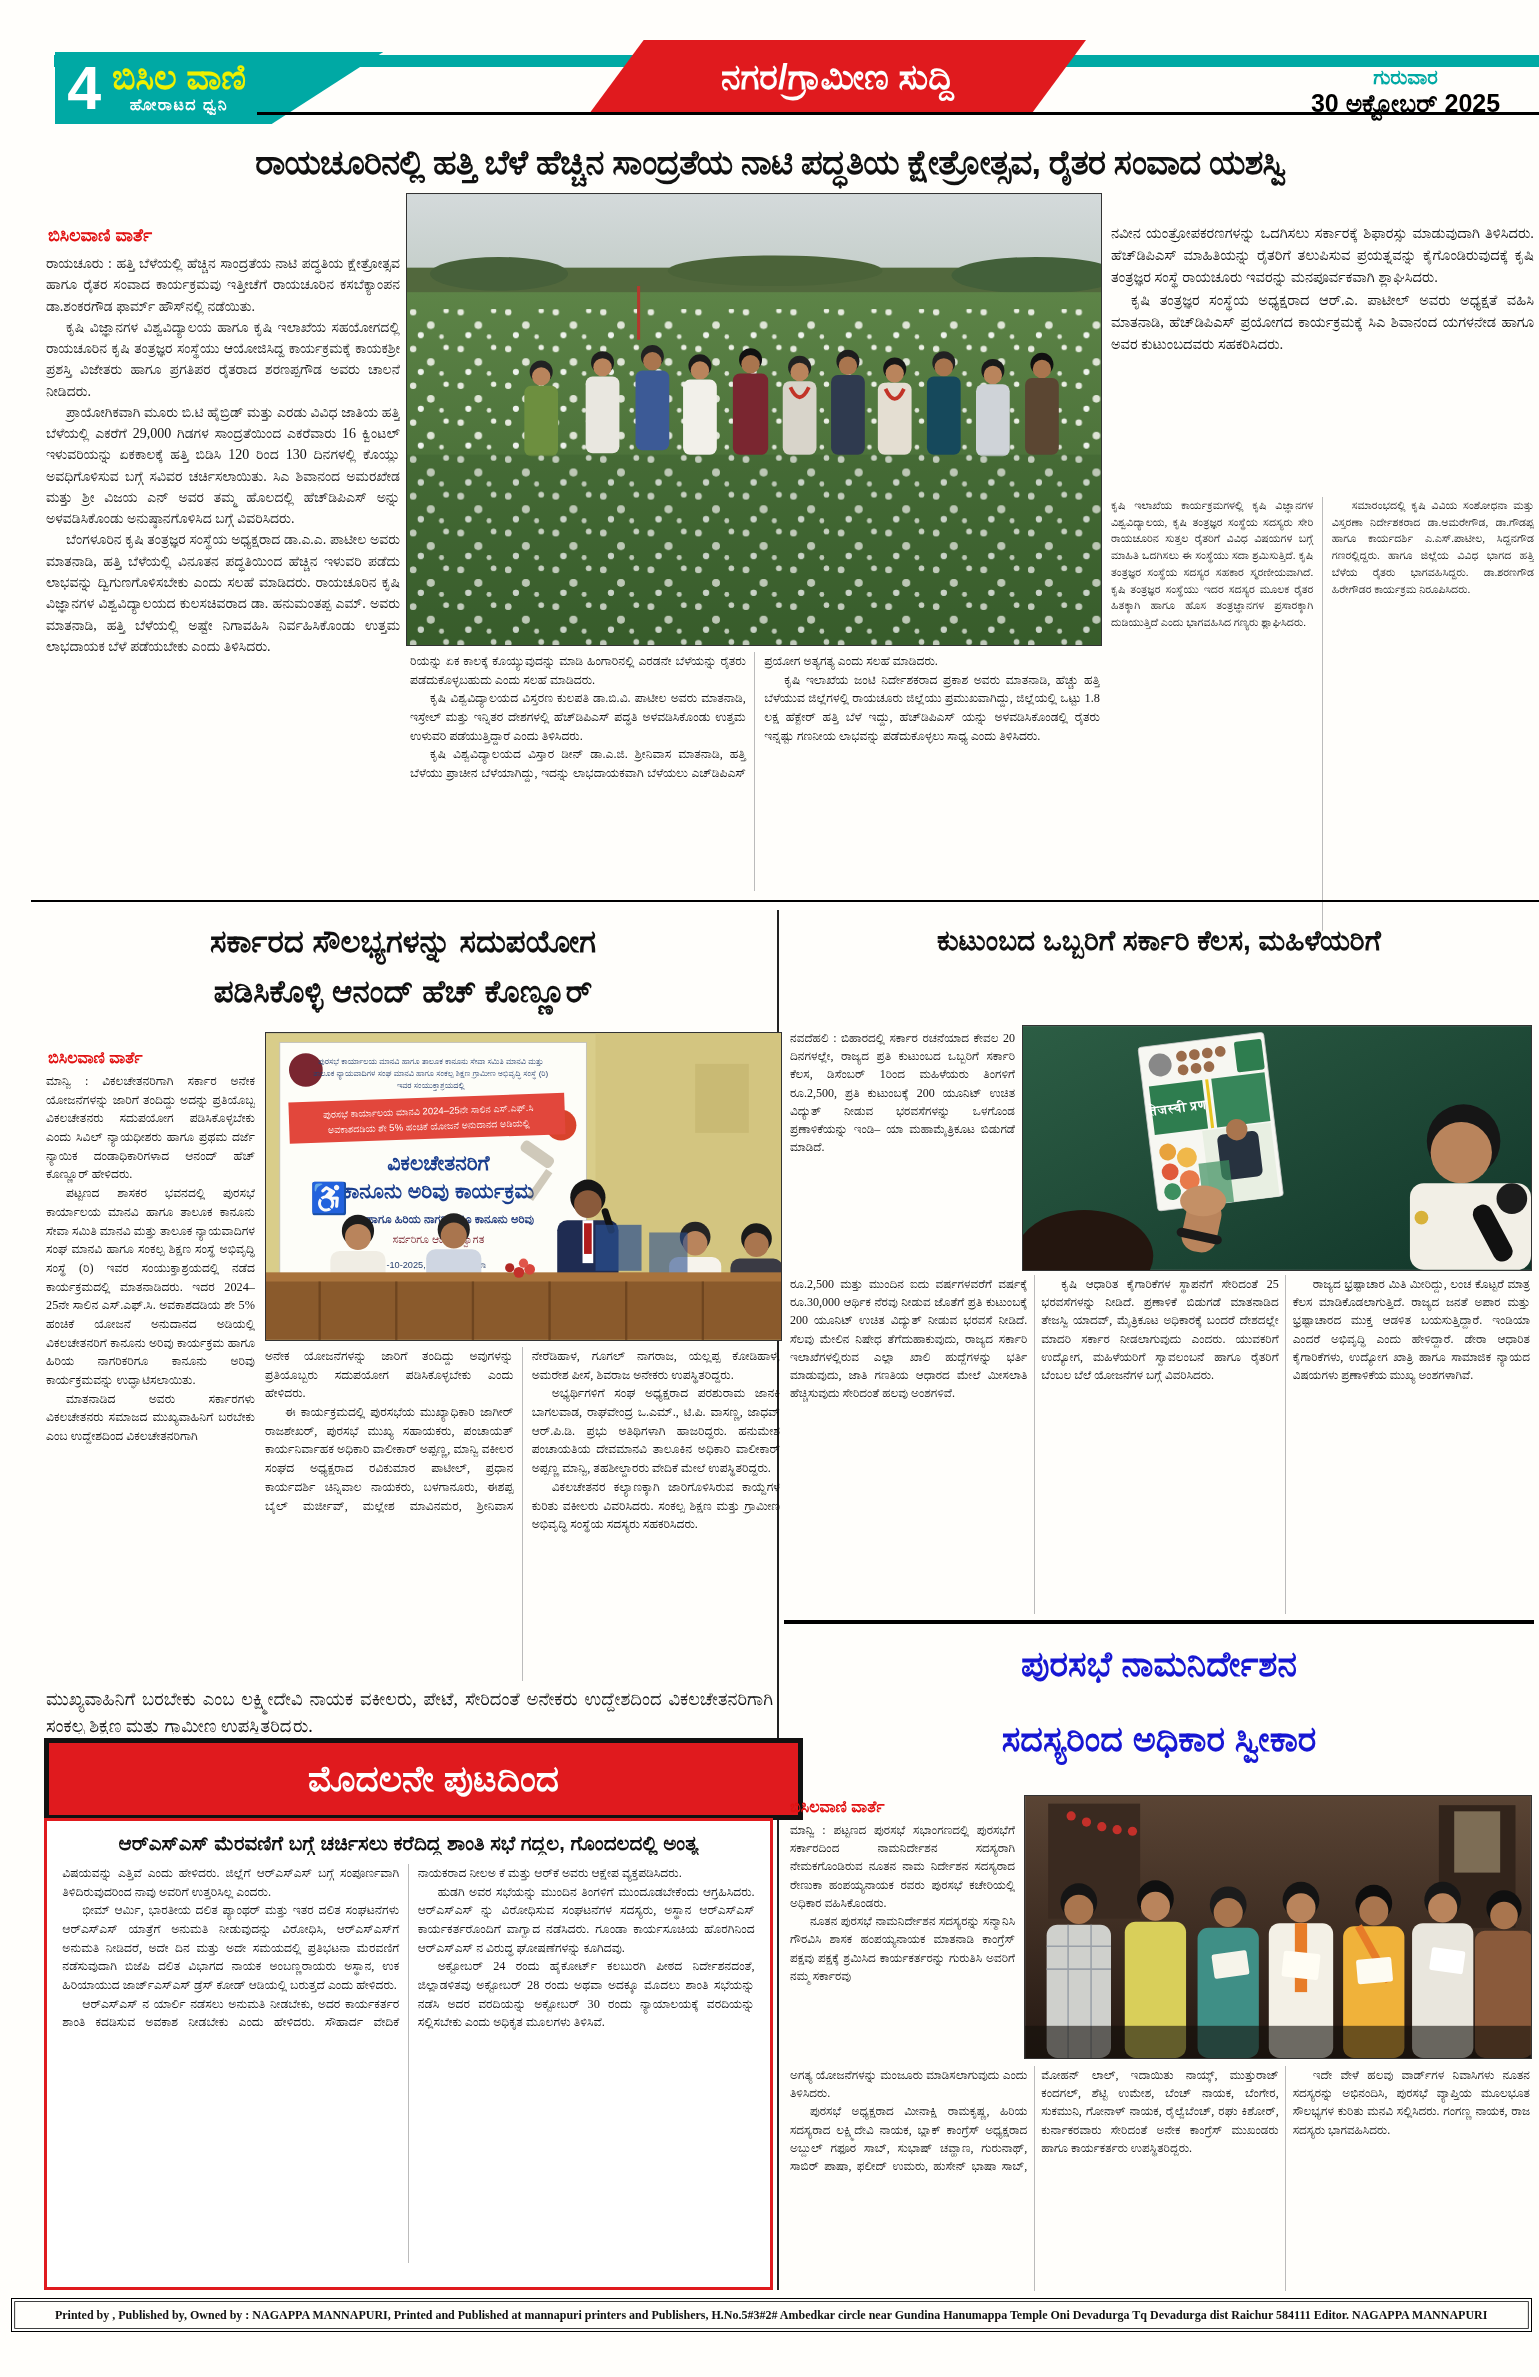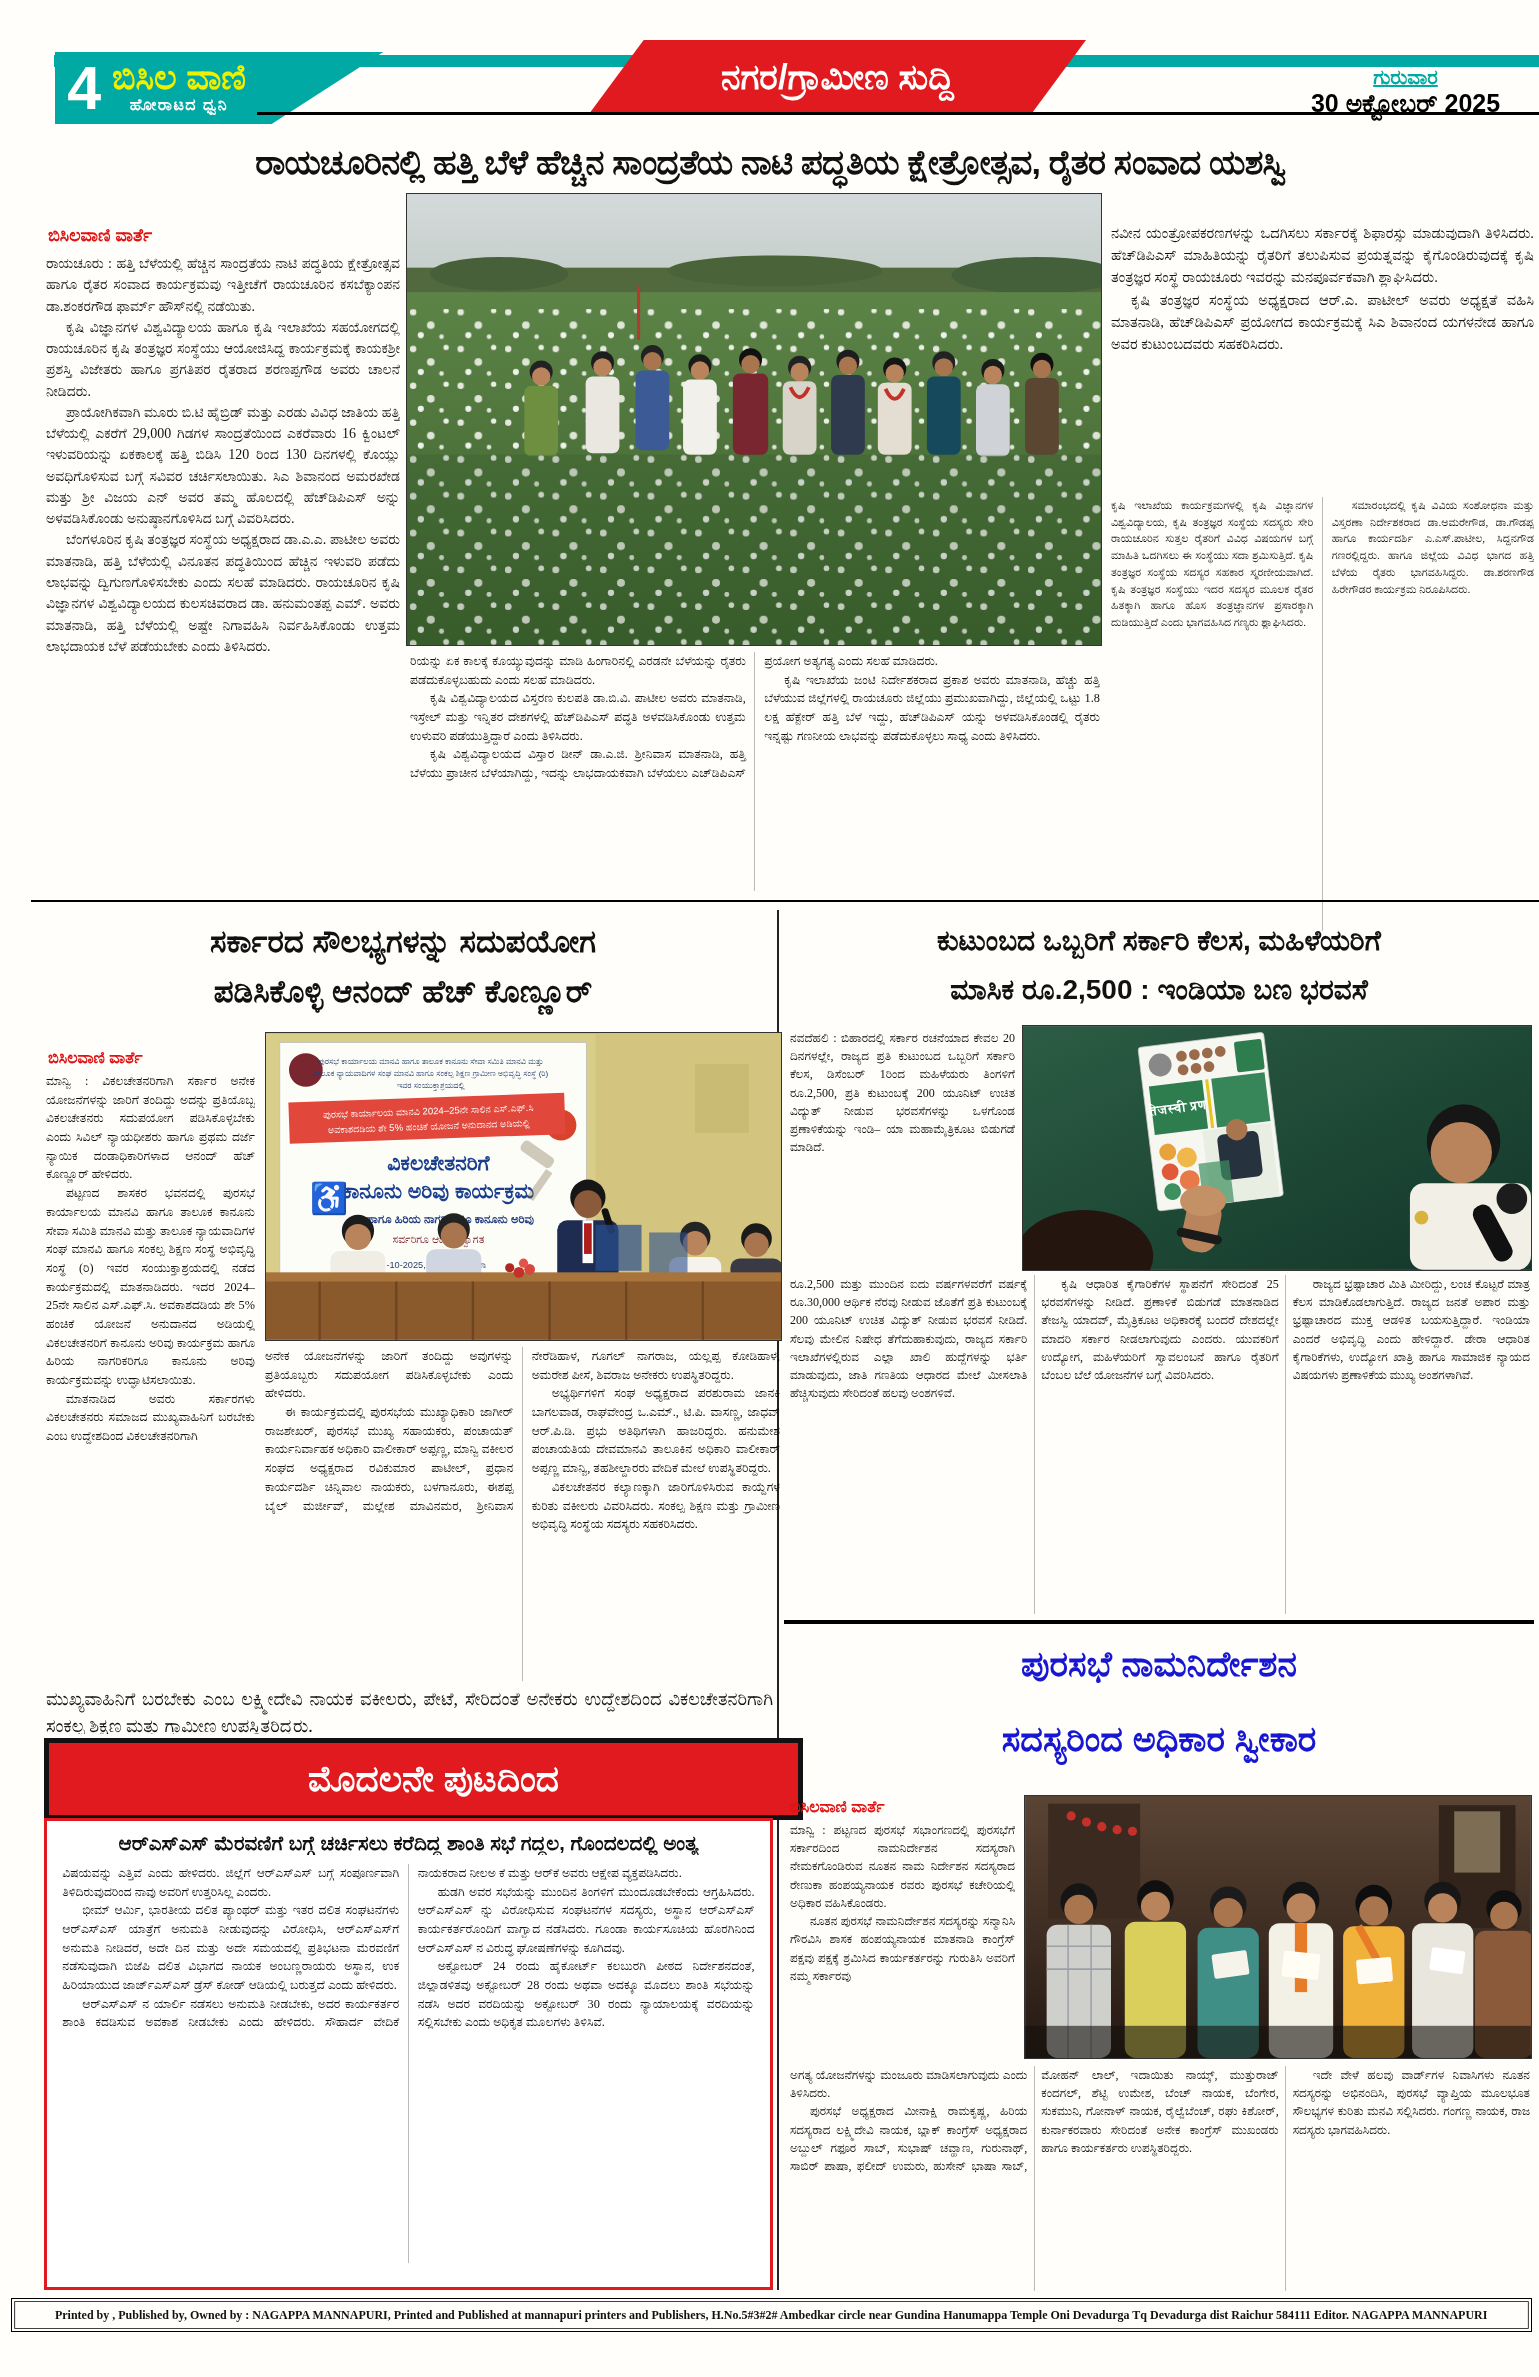--- a/index.html
+++ b/index.html
@@ -11,21 +11,21 @@
   .mast{background:#00a9a4;clip-path:polygon(0 0,100% 0,66% 100%,0 100%);
         display:flex;align-items:center;padding-left:12.3px;}
   .mast-num{font-family:"Liberation Sans",sans-serif;font-weight:900;font-size:61px;color:#fff;line-height:1;margin-right:10.7px;}
   .mast-txt{display:flex;flex-direction:column;align-items:center;margin-top:-3.1px;}
   .mast-title{font-family:"Liberation Sans",sans-serif;font-weight:900;font-size:35px;color:#eef000;line-height:1.05;white-space:nowrap;}
   .mast-tag{font-family:"Liberation Sans",sans-serif;font-weight:700;font-size:16px;color:#ffffff;letter-spacing:1.5px;white-space:nowrap;}
   .section-flag{background:#e01a1e;clip-path:polygon(11% 0,100% 0,89% 100%,0 100%);
         display:flex;align-items:center;justify-content:center;}
   .section-flag span{color:#fff;font-weight:900;font-size:35px;font-family:"Liberation Sans",sans-serif;white-space:nowrap;}
   .dateblock{text-align:center;font-family:"Liberation Sans",sans-serif;}
-  .weekday{color:#00a9a4;font-weight:800;font-size:20px;line-height:1.1;text-decoration:underline;}
+  .weekday{color:#00a9a4;font-weight:800;font-size:20px;line-height:1.1;}
   .dateline{color:#000;font-weight:900;font-size:25px;line-height:1.2;white-space:nowrap;}
   .hline{background:#000;}
   
   .headline1{font-family:"Liberation Sans",sans-serif;font-weight:900;font-size:34px;text-align:center;
              white-space:nowrap;overflow:hidden;letter-spacing:-0.8px;}
   .headline2{font-family:"Liberation Sans",sans-serif;font-weight:900;font-size:31px;text-align:center;line-height:1.6;}
   .headline3{font-family:"Liberation Sans",sans-serif;font-weight:900;font-size:28px;text-align:center;line-height:1.75;}
   .headline4{font-family:"Liberation Sans",sans-serif;font-weight:900;font-size:35px;text-align:center;line-height:2.15;color:#1717d3;}
   .headline2 div,.headline3 div,.headline4 div{white-space:nowrap;overflow:hidden;}
   .byline{color:#e11212;font-weight:800;font-size:17.6px;font-family:"Liberation Sans",sans-serif;white-space:nowrap;}
@@ -300,21 +300,20 @@
       <p class="nod">ವಿಷಯವನ್ನು ಎತ್ತಿವೆ ಎಂದು ಹೇಳಿದರು. ಜಿಲ್ಲೆಗೆ ಆರ್‌ಎಸ್‌ಎಸ್ ಬಗ್ಗೆ ಸಂಪೂರ್ಣವಾಗಿ ತಿಳಿದಿರುವುದರಿಂದ ನಾವು ಅವರಿಗೆ ಉತ್ತರಿಸಿಲ್ಲ ಎಂದರು.</p>
       <p>ಭೀಮ್ ಆರ್ಮಿ, ಭಾರತೀಯ ದಲಿತ ಪ್ಯಾಂಥರ್ ಮತ್ತು ಇತರ ದಲಿತ ಸಂಘಟನೆಗಳು ಆರ್‌ಎಸ್‌ಎಸ್ ಯಾತ್ರೆಗೆ ಅನುಮತಿ ನೀಡುವುದನ್ನು ವಿರೋಧಿಸಿ, ಆರ್‌ಎಸ್‌ಎಸ್‌ಗೆ ಅನುಮತಿ ನೀಡಿದರೆ, ಅದೇ ದಿನ ಮತ್ತು ಅದೇ ಸಮಯದಲ್ಲಿ ಪ್ರತಿಭಟನಾ ಮೆರವಣಿಗೆ ನಡೆಸುವುದಾಗಿ ಬಿಜೆಪಿ ದಲಿತ ವಿಭಾಗದ ನಾಯಕ ಅಂಬಣ್ಣರಾಯರು ಅಸ್ಥಾನ, ಉಕ ಹಿರಿಯಾಯುದ ಜಾರ್ಜ್‌ಎಸ್‌ಎಸ್ ಡ್ರೆಸ್ ಕೋಡ್ ಆಡಿಯಲ್ಲಿ ಬರುತ್ತದೆ ಎಂದು ಹೇಳಿದರು.</p>
       <p>ಆರ್‌ಎಸ್‌ಎಸ್ ನ ಯಾರ್ಲಿ ನಡೆಸಲು ಅನುಮತಿ ನೀಡಬೇಕು, ಅದರ ಕಾರ್ಯಕರ್ತರ ಶಾಂತಿ ಕದಡಿಸುವ ಅವಕಾಶ ನೀಡಬೇಕು ಎಂದು ಹೇಳಿದರು. ಸೌಹಾರ್ದ ವೇದಿಕೆ ನಾಯಕರಾದ ನೀಲಅ ಕೆ ಮತ್ತು ಆರ್‌ಕೆ ಅವರು ಆಕ್ಷೇಪ ವ್ಯಕ್ತಪಡಿಸಿದರು.</p>
       <p>ಹುಡಗಿ ಅವರ ಸಭೆಯನ್ನು ಮುಂದಿನ ತಿಂಗಳಿಗೆ ಮುಂದೂಡಬೇಕೆಂದು ಆಗ್ರಹಿಸಿದರು. ಆರ್‌ಎಸ್‌ಎಸ್ ನ್ನು ವಿರೋಧಿಸುವ ಸಂಘಟನೆಗಳ ಸದಸ್ಯರು, ಅಸ್ಥಾನ ಆರ್‌ಎಸ್‌ಎಸ್ ಕಾರ್ಯಕರ್ತರೊಂದಿಗೆ ವಾಗ್ವಾದ ನಡೆಸಿದರು. ಗೂಂಡಾ ಕಾರ್ಯಸೂಚಿಯ ಹೊರಗಿನಿಂದ ಆರ್‌ಎಸ್‌ಎಸ್ ನ ವಿರುದ್ಧ ಘೋಷಣೆಗಳನ್ನು ಕೂಗಿದವು.</p>
       <p>ಅಕ್ಟೋಬರ್ 24 ರಂದು ಹೈಕೋರ್ಟ್ ಕಲಬುರಗಿ ಪೀಠದ ನಿರ್ದೇಶನದಂತೆ, ಜಿಲ್ಲಾಡಳಿತವು ಅಕ್ಟೋಬರ್ 28 ರಂದು ಅಥವಾ ಅದಕ್ಕೂ ಮೊದಲು ಶಾಂತಿ ಸಭೆಯನ್ನು ನಡೆಸಿ ಅದರ ವರದಿಯನ್ನು ಅಕ್ಟೋಬರ್ 30 ರಂದು ನ್ಯಾಯಾಲಯಕ್ಕೆ ವರದಿಯನ್ನು ಸಲ್ಲಿಸಬೇಕು ಎಂದು ಅಧಿಕೃತ ಮೂಲಗಳು ತಿಳಿಸಿವೆ.</p>
     </div>
   </div>
 
   <div class="abs headline3" style="left:784px;top:916px;width:750px;">
     <div>ಕುಟುಂಬದ ಒಬ್ಬರಿಗೆ ಸರ್ಕಾರಿ ಕೆಲಸ, ಮಹಿಳೆಯರಿಗೆ</div>
-    <div>ಮಾಸಿಕ ರೂ.2,500 : ಇಂಡಿಯಾ ಬಣ ಭರವಸೆ</div>
   </div>
   <div class="abs txt fs155" style="left:790px;top:1029px;width:225px;height:239px;">
     <p class="nod">ನವದೆಹಲಿ : ಬಿಹಾರದಲ್ಲಿ ಸರ್ಕಾರ ರಚನೆಯಾದ ಕೇವಲ 20 ದಿನಗಳಲ್ಲೇ, ರಾಜ್ಯದ ಪ್ರತಿ ಕುಟುಂಬದ ಒಬ್ಬರಿಗೆ ಸರ್ಕಾರಿ ಕೆಲಸ, ಡಿಸೆಂಬರ್ 1ರಿಂದ ಮಹಿಳೆಯರು ತಿಂಗಳಿಗೆ ರೂ.2,500, ಪ್ರತಿ ಕುಟುಂಬಕ್ಕೆ 200 ಯೂನಿಟ್ ಉಚಿತ ವಿದ್ಯುತ್ ನೀಡುವ ಭರವಸೆಗಳನ್ನು ಒಳಗೊಂಡ ಪ್ರಣಾಳಿಕೆಯನ್ನು ಇಂಡಿ– ಯಾ ಮಹಾಮೈತ್ರಿಕೂಟ ಬಿಡುಗಡೆ ಮಾಡಿದೆ.</p>
   </div>
 
   <div class="abs photo" style="left:1022px;top:1025px;width:508px;height:244px;border-width:0.8px;">
     <svg width="508" height="244" viewBox="0 0 663 318" xmlns="http://www.w3.org/2000/svg">
       <defs>
         <linearGradient id="grn" x1="0" y1="0" x2="1" y2="1">
           <stop offset="0" stop-color="#2c5d44"></stop>

